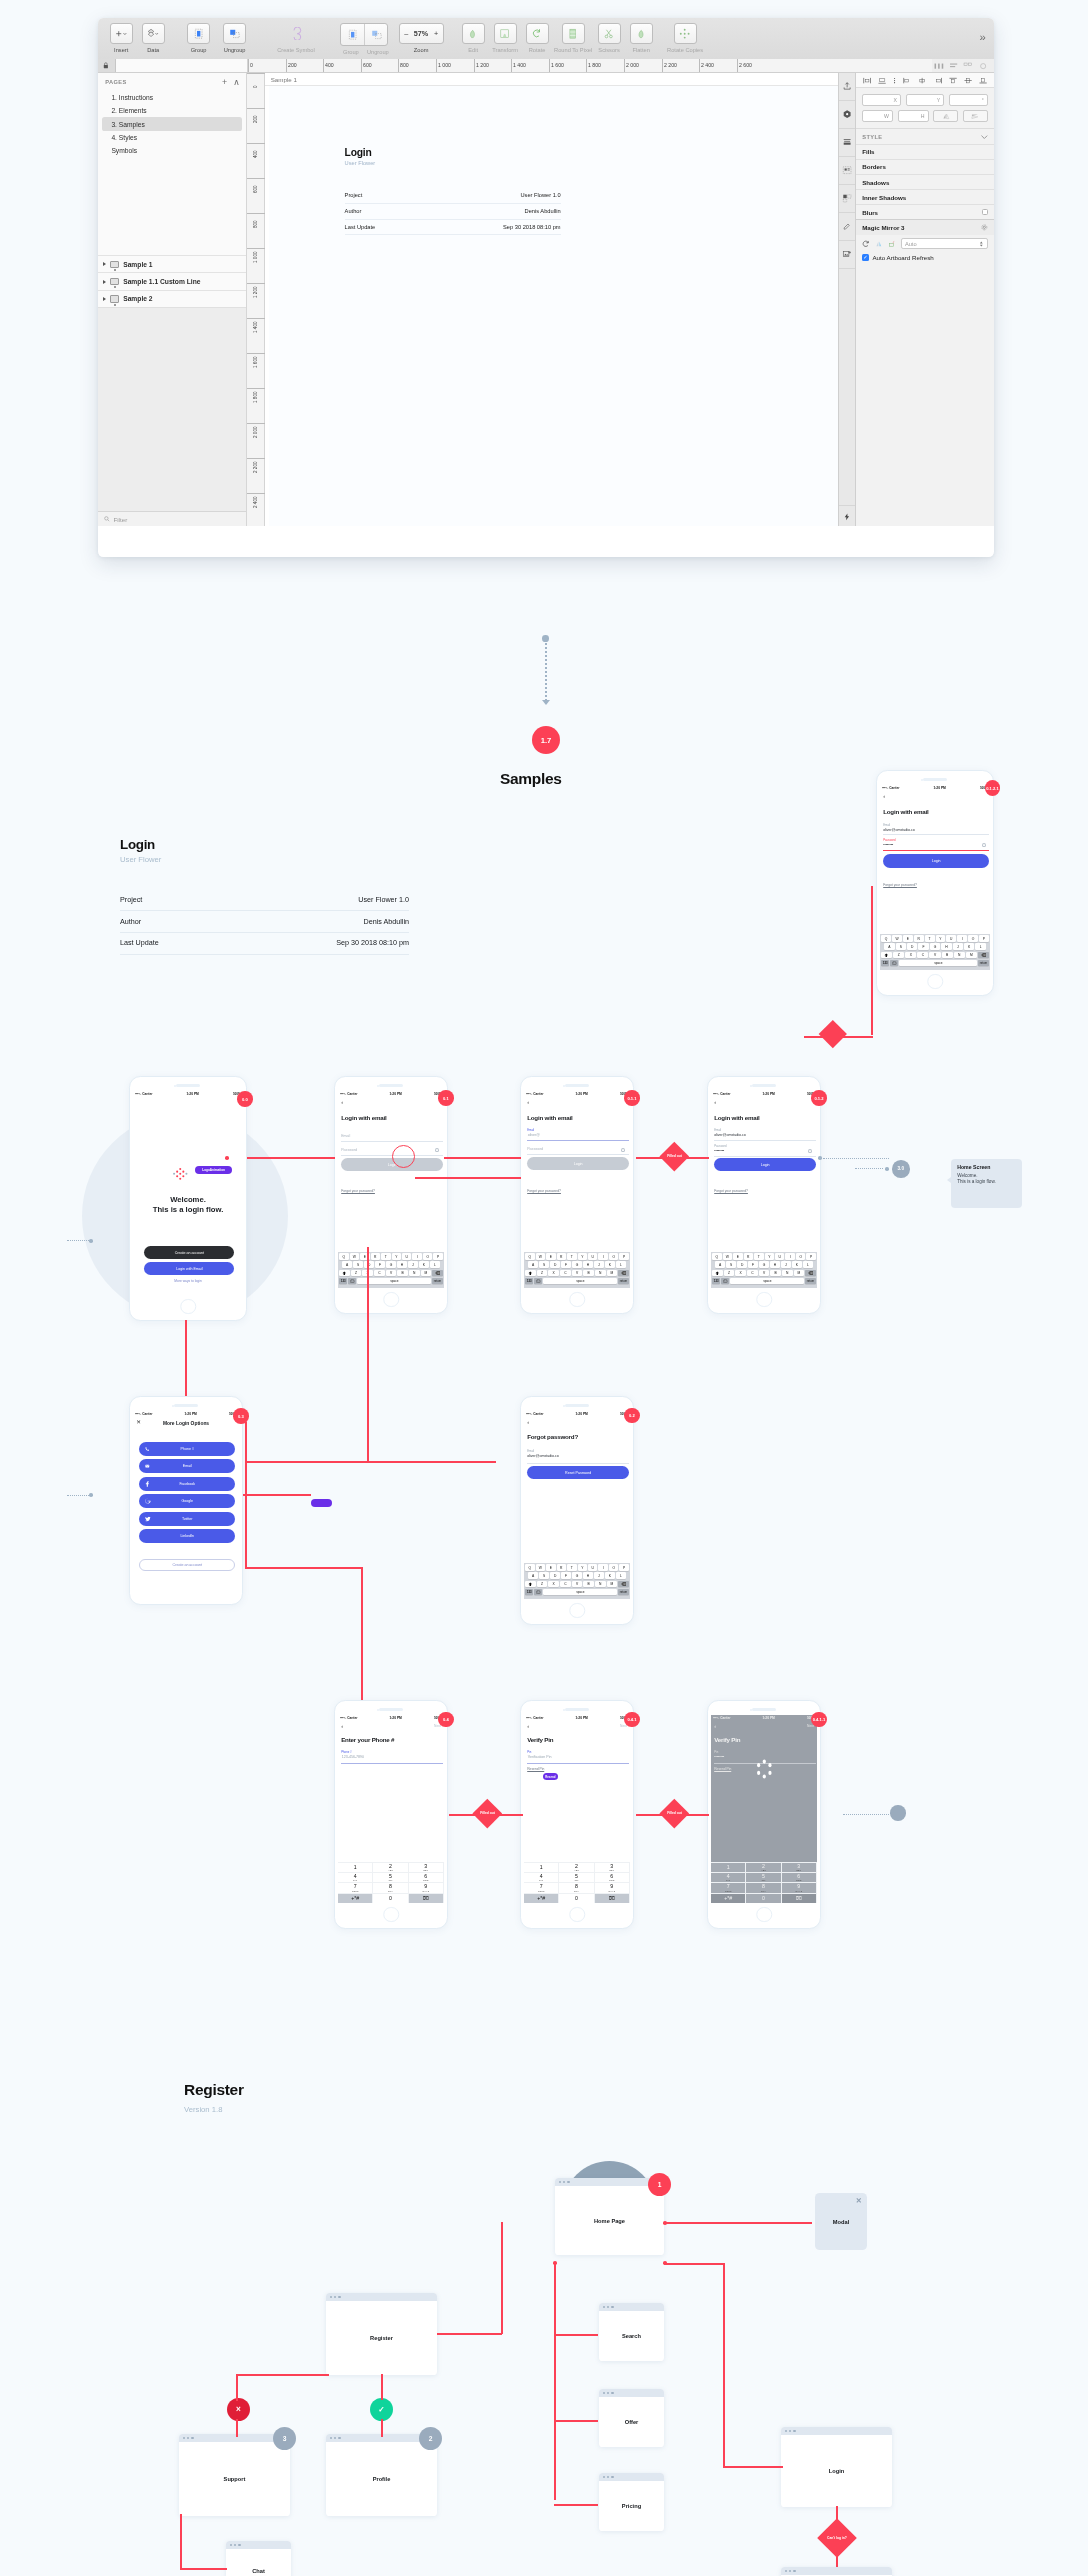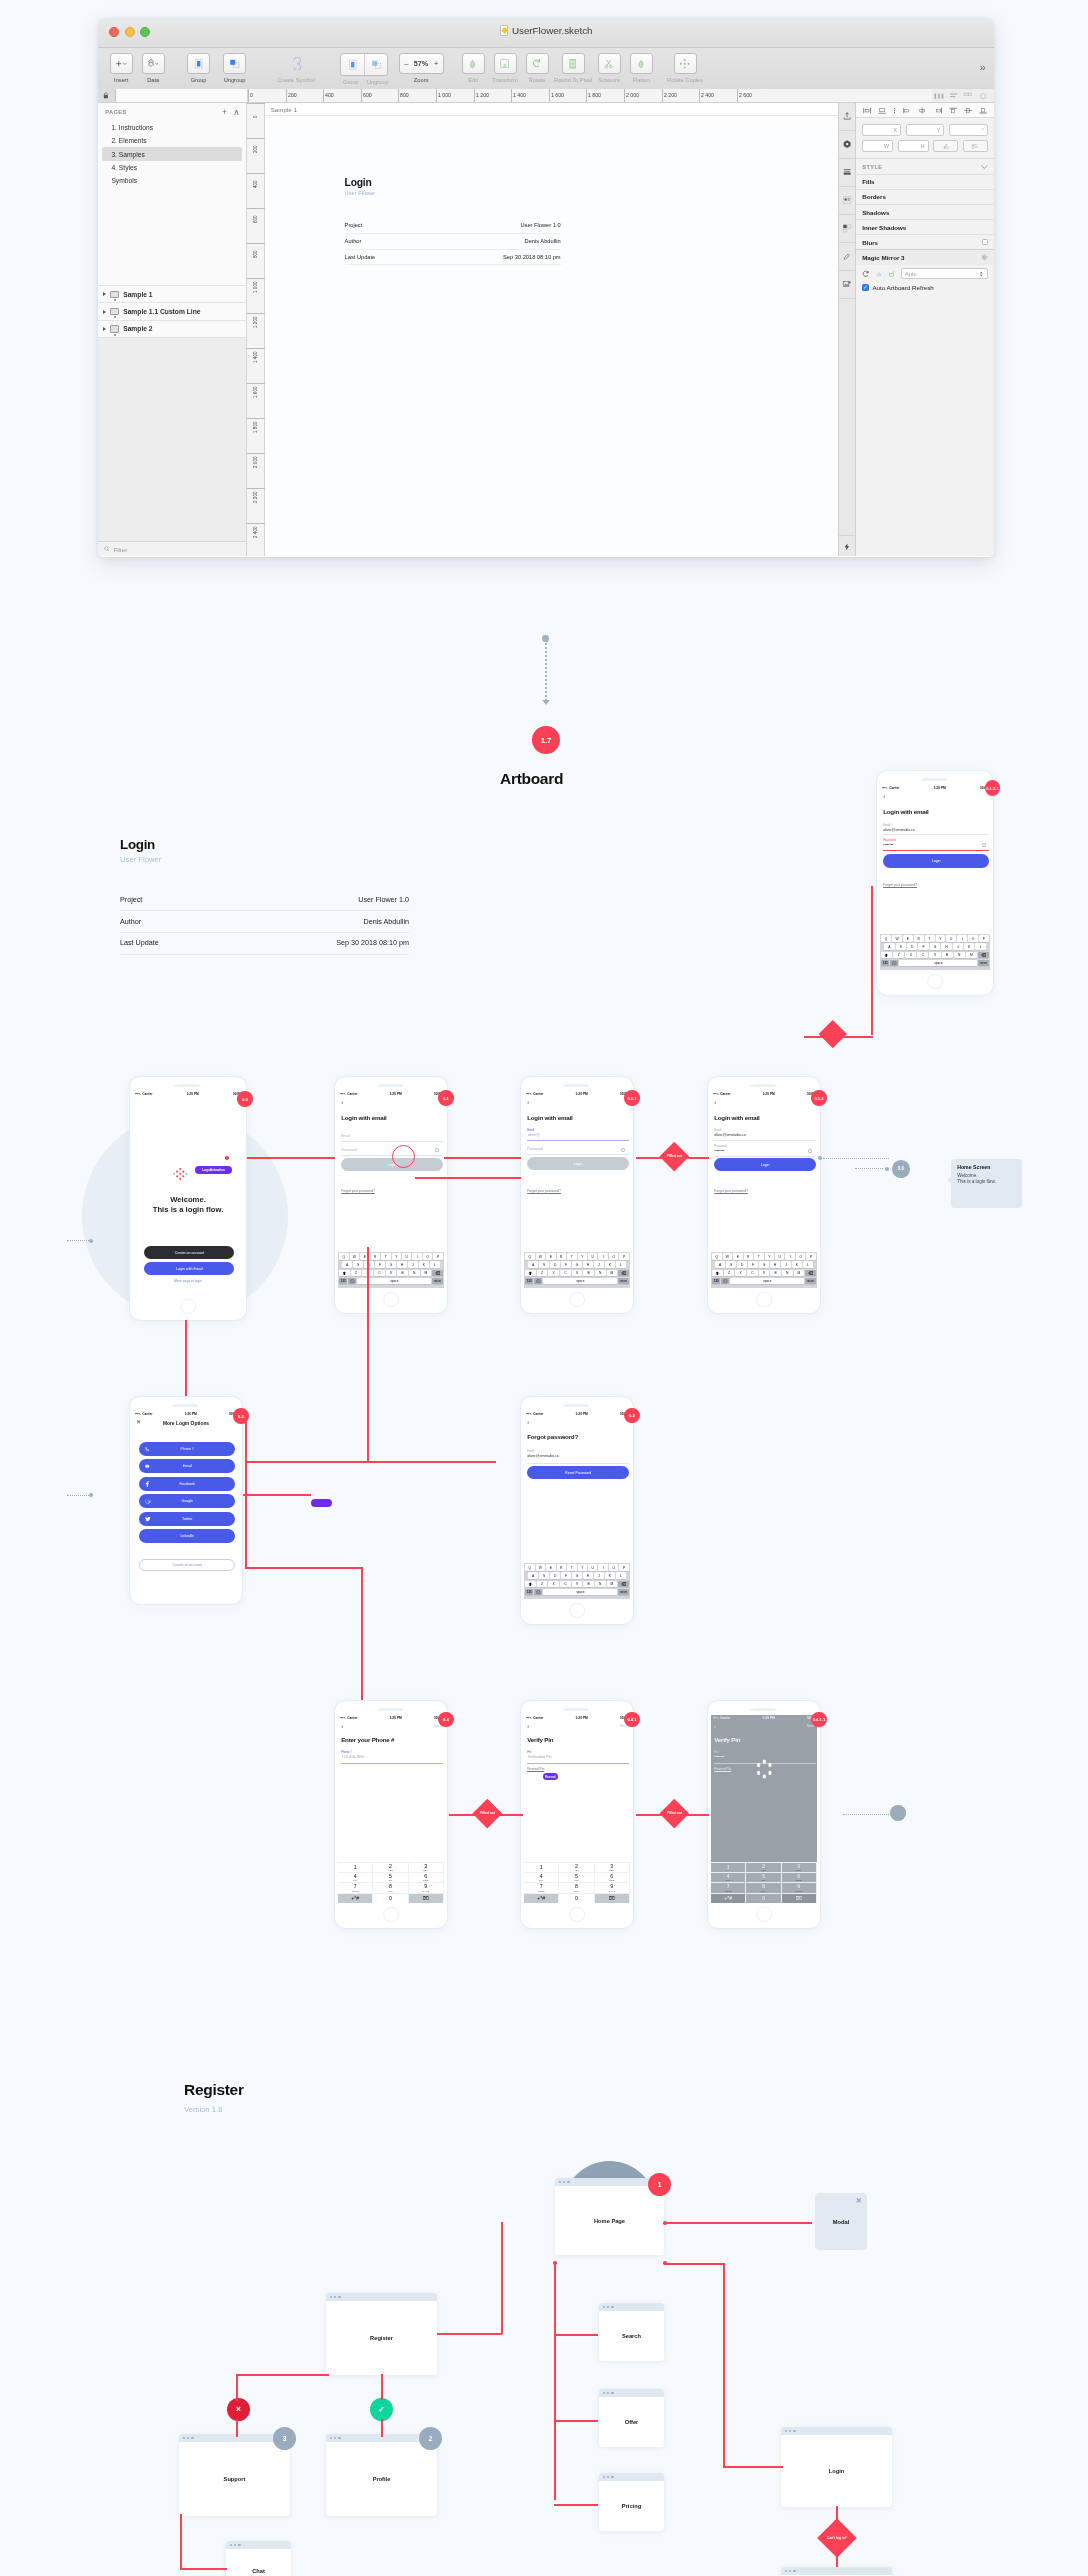--- a/index.html
+++ b/index.html
@@ -229,30 +229,20 @@
   .fc-circle{position:absolute;border-radius:50%;display:flex;align-items:center;justify-content:center;color:#fff;font-weight:700;}
   .bigcircle{position:absolute;border-radius:50%;background:#8fa3b5;}
 </style>
 </head>
 <body>
 
 <div class="page">
 
   <div class="sketch-win">
 
-    <div class="titlebar">
-      <div class="traffic">
-        <div class="dot r"></div>
-        <div class="dot y"></div>
-        <div class="dot g"></div>
-      </div>
-      <div class="win-title">
-        <span class="docicon"></span><span>UserFlower.sketch</span>
-      </div>
-    </div>
 
     <div class="toolbar">
       <div class="titem">
         <div class="tbtn">
           <svg class="sk-ico" viewBox="0 0 24 24">
               <path d="M4 12h9M8.5 7.5v9" stroke="#555" stroke-width="1.4" fill="none"></path>
               <path d="M17 11l2.5 2.5L22 11" stroke="#555" stroke-width="1.3" fill="none"></path>
             </svg>
         </div>
         <div class="tlabel">Insert</div>
@@ -741,21 +731,21 @@
     </div>
   </div>
 
   <div class="connector-dotted" style="left:545px;top:638px;height:63px;"></div>
   <div class="cdot" style="left:542px;top:635px;"></div>
   <div class="carrow" style="left:542px;top:700px;"></div>
 
   <div class="badge" style="left:532px;top:726px;width:28px;height:28px;font-size:7.7px;">
     <span>1.7</span>
   </div>
-  <div class="sec-h1" style="left:500px;top:770px;">Artboard</div>
+  <div class="sec-h1" style="left:500px;top:770px;">Samples</div>
 
   <div class="sec-h2" style="left:120px;top:837px;">Login</div>
   <div class="sec-sub" style="left:120px;top:855px;">User Flower</div>
   <div class="info-table" id="samples-table" style="left:120px;top:889px;">
       <div class="info-row">
         <span>Project</span>
         <span>User Flower 1.0</span>
       </div>
       <div class="info-row">
         <span>Author</span>

